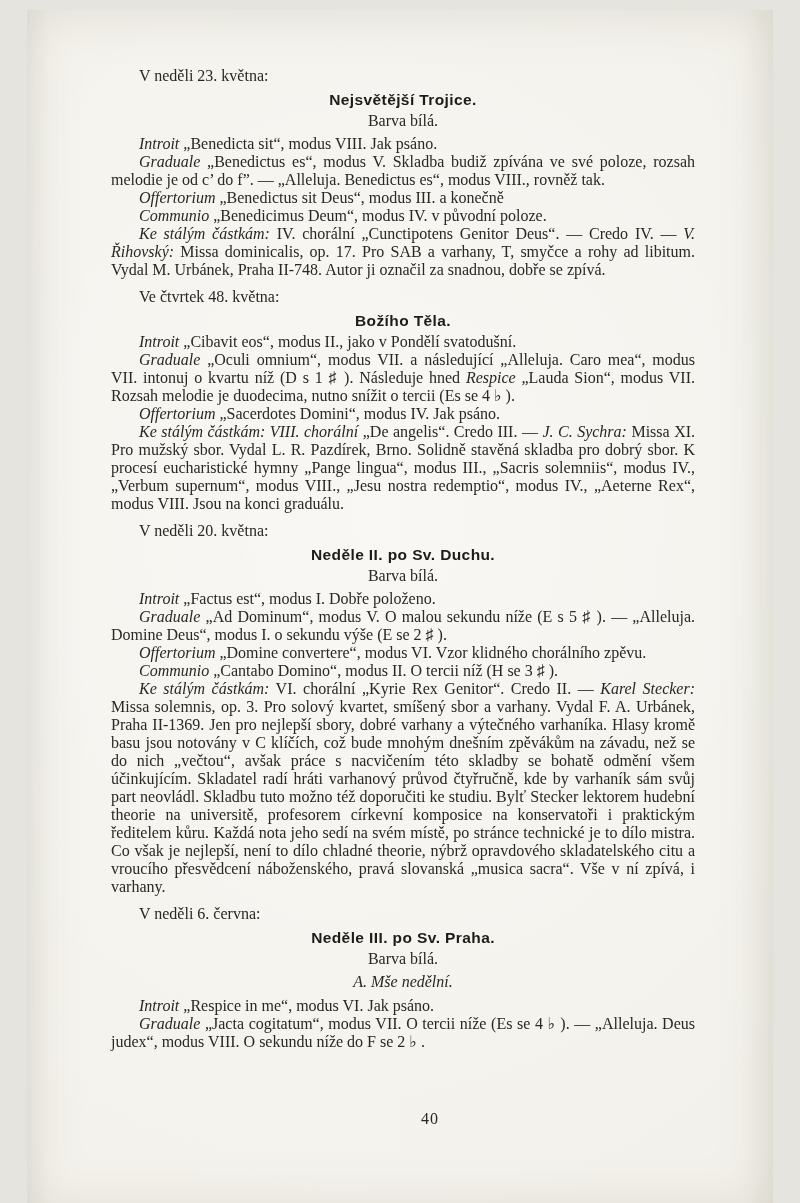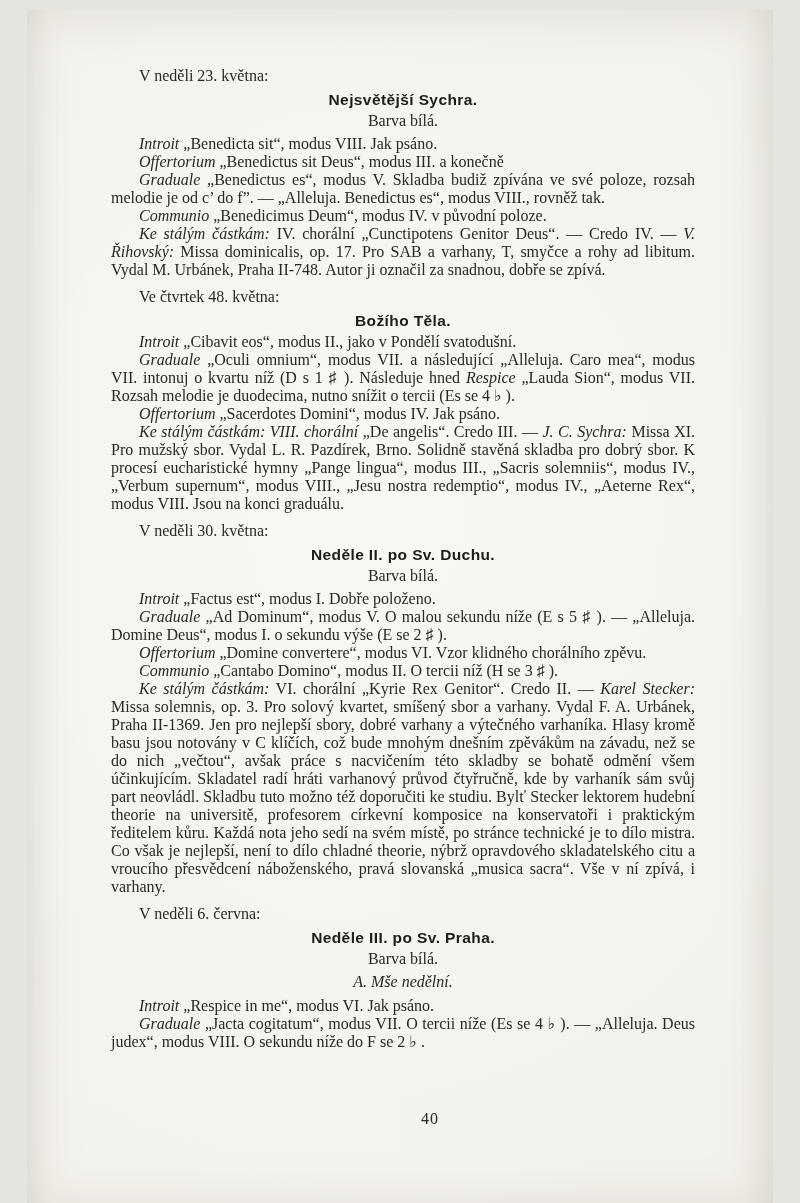--- a/index.html
+++ b/index.html
@@ -68,40 +68,40 @@
     letter-spacing: 1px;
   }
 </style>
 </head>
 <body>
 
 <div class="scan-page">
 
   <section class="section">
     <p class="date-line">V neděli 23. května:</p>
-    <h2 class="feast-title">Nejsvětější Sychra.</h2>
+    <h2 class="feast-title">Nejsvětější Trojice.</h2>
     <p class="color-line">Barva bílá.</p>
     <p class="body-par"><em>Introit</em> „Benedicta sit“, modus VIII. Jak psáno.</p>
+    <p class="body-par"><em>Graduale</em> „Benedictus es“, modus V. Skladba budiž zpívána ve své poloze, rozsah melodie je od c’ do f”. — „Alleluja. Benedictus es“, modus VIII., rovněž tak.</p>
     <p class="body-par"><em>Offertorium</em> „Benedictus sit Deus“, modus III. a konečně</p>
-    <p class="body-par"><em>Graduale</em> „Benedictus es“, modus V. Skladba budiž zpívána ve své poloze, rozsah melodie je od c’ do f”. — „Alleluja. Benedictus es“, modus VIII., rovněž tak.</p>
     <p class="body-par"><em>Communio</em> „Benedicimus Deum“, modus IV. v původní poloze.</p>
     <p class="body-par"><em>Ke stálým částkám:</em> IV. chorální „Cunctipotens Genitor Deus“. — Credo IV. — <em>V. Řihovský:</em> Missa dominicalis, op. 17. Pro SAB a varhany, T, smyčce a rohy ad libitum. Vydal M. Urbánek, Praha II-748. Autor ji označil za snadnou, dobře se zpívá.</p>
   </section>
 
   <section class="section">
     <p class="date-line">Ve čtvrtek 48. května:</p>
     <h2 class="feast-title">Božího Těla.</h2>
     <p class="body-par"><em>Introit</em> „Cibavit eos“, modus II., jako v Pondělí svatodušní.</p>
     <p class="body-par"><em>Graduale</em> „Oculi omnium“, modus VII. a následující „Alleluja. Caro mea“, modus VII. intonuj o kvartu níž (D s 1 ♯ ). Následuje hned <em>Respice</em> „Lauda Sion“, modus VII. Rozsah melodie je duodecima, nutno snížit o tercii (Es se 4 ♭ ).</p>
     <p class="body-par"><em>Offertorium</em> „Sacerdotes Domini“, modus IV. Jak psáno.</p>
     <p class="body-par"><em>Ke stálým částkám: VIII. chorální</em> „De angelis“. Credo III. — <em>J. C. Sychra:</em> Missa XI. Pro mužský sbor. Vydal L. R. Pazdírek, Brno. Solidně stavěná skladba pro dobrý sbor. K procesí eucharistické hymny „Pange lingua“, modus III., „Sacris solemniis“, modus IV., „Verbum supernum“, modus VIII., „Jesu nostra redemptio“, modus IV., „Aeterne Rex“, modus VIII. Jsou na konci graduálu.</p>
   </section>
 
   <section class="section">
-    <p class="date-line">V neděli 30. května:</p>
+    <p class="date-line">V neděli 20. května:</p>
     <h2 class="feast-title">Neděle II. po Sv. Duchu.</h2>
     <p class="color-line">Barva bílá.</p>
     <p class="body-par"><em>Introit</em> „Factus est“, modus I. Dobře položeno.</p>
     <p class="body-par"><em>Graduale</em> „Ad Dominum“, modus V. O malou sekundu níže (E s 5 ♯ ). — „Alleluja. Domine Deus“, modus I. o sekundu výše (E se 2 ♯ ).</p>
     <p class="body-par"><em>Offertorium</em> „Domine convertere“, modus VI. Vzor klidného chorálního zpěvu.</p>
     <p class="body-par"><em>Communio</em> „Cantabo Domino“, modus II. O tercii níž (H se 3 ♯ ).</p>
     <p class="body-par"><em>Ke stálým částkám:</em> VI. chorální „Kyrie Rex Genitor“. Credo II. — <em>Karel Stecker:</em> Missa solemnis, op. 3. Pro solový kvartet, smíšený sbor a varhany. Vydal F. A. Urbánek, Praha II-1369. Jen pro nejlepší sbory, dobré varhany a výtečného varhaníka. Hlasy kromě basu jsou notovány v C klíčích, což bude mnohým dnešním zpěvákům na závadu, než se do nich „večtou“, avšak práce s nacvičením této skladby se bohatě odmění všem účinkujícím. Skladatel radí hráti varhanový průvod čtyřručně, kde by varhaník sám svůj part neovládl. Skladbu tuto možno též doporučiti ke studiu. Bylť Stecker lektorem hudební theorie na universitě, profesorem církevní komposice na konservatoři i praktickým ředitelem kůru. Každá nota jeho sedí na svém místě, po stránce technické je to dílo mistra. Co však je nejlepší, není to dílo chladné theorie, nýbrž opravdového skladatelského citu a vroucího přesvědcení náboženského, pravá slovanská „musica sacra“. Vše v ní zpívá, i varhany.</p>
   </section>
 
   <section class="section">

